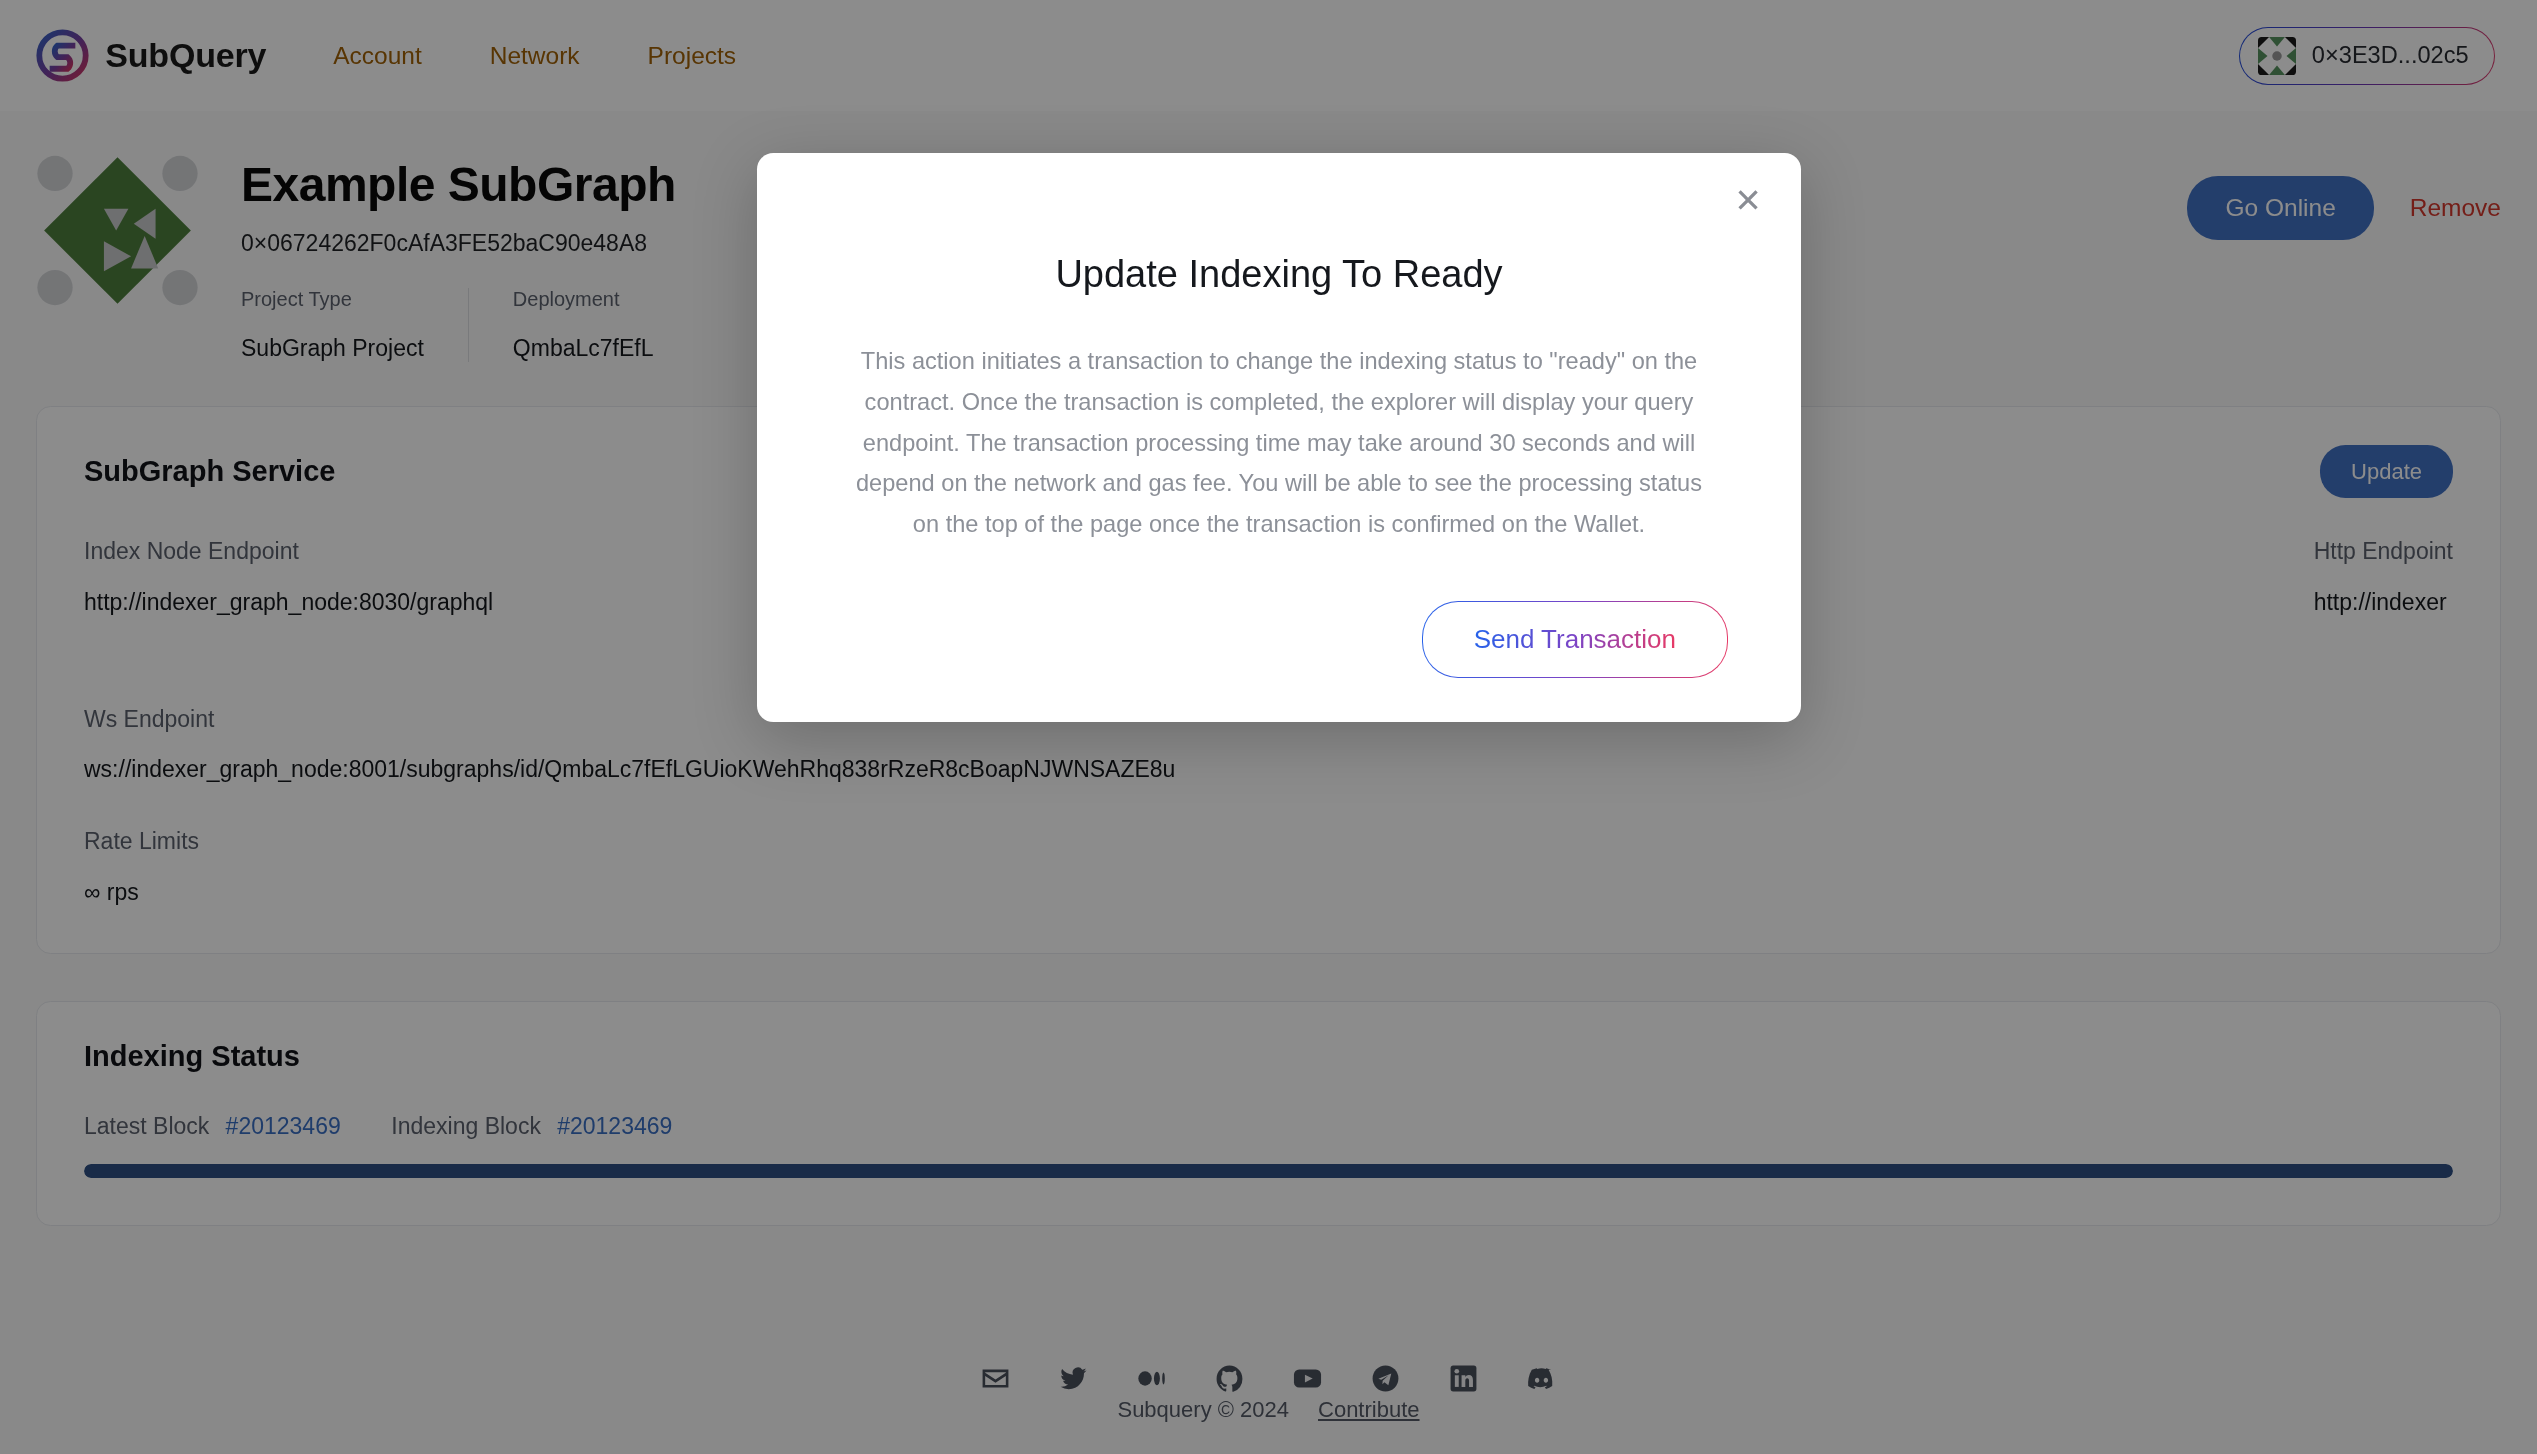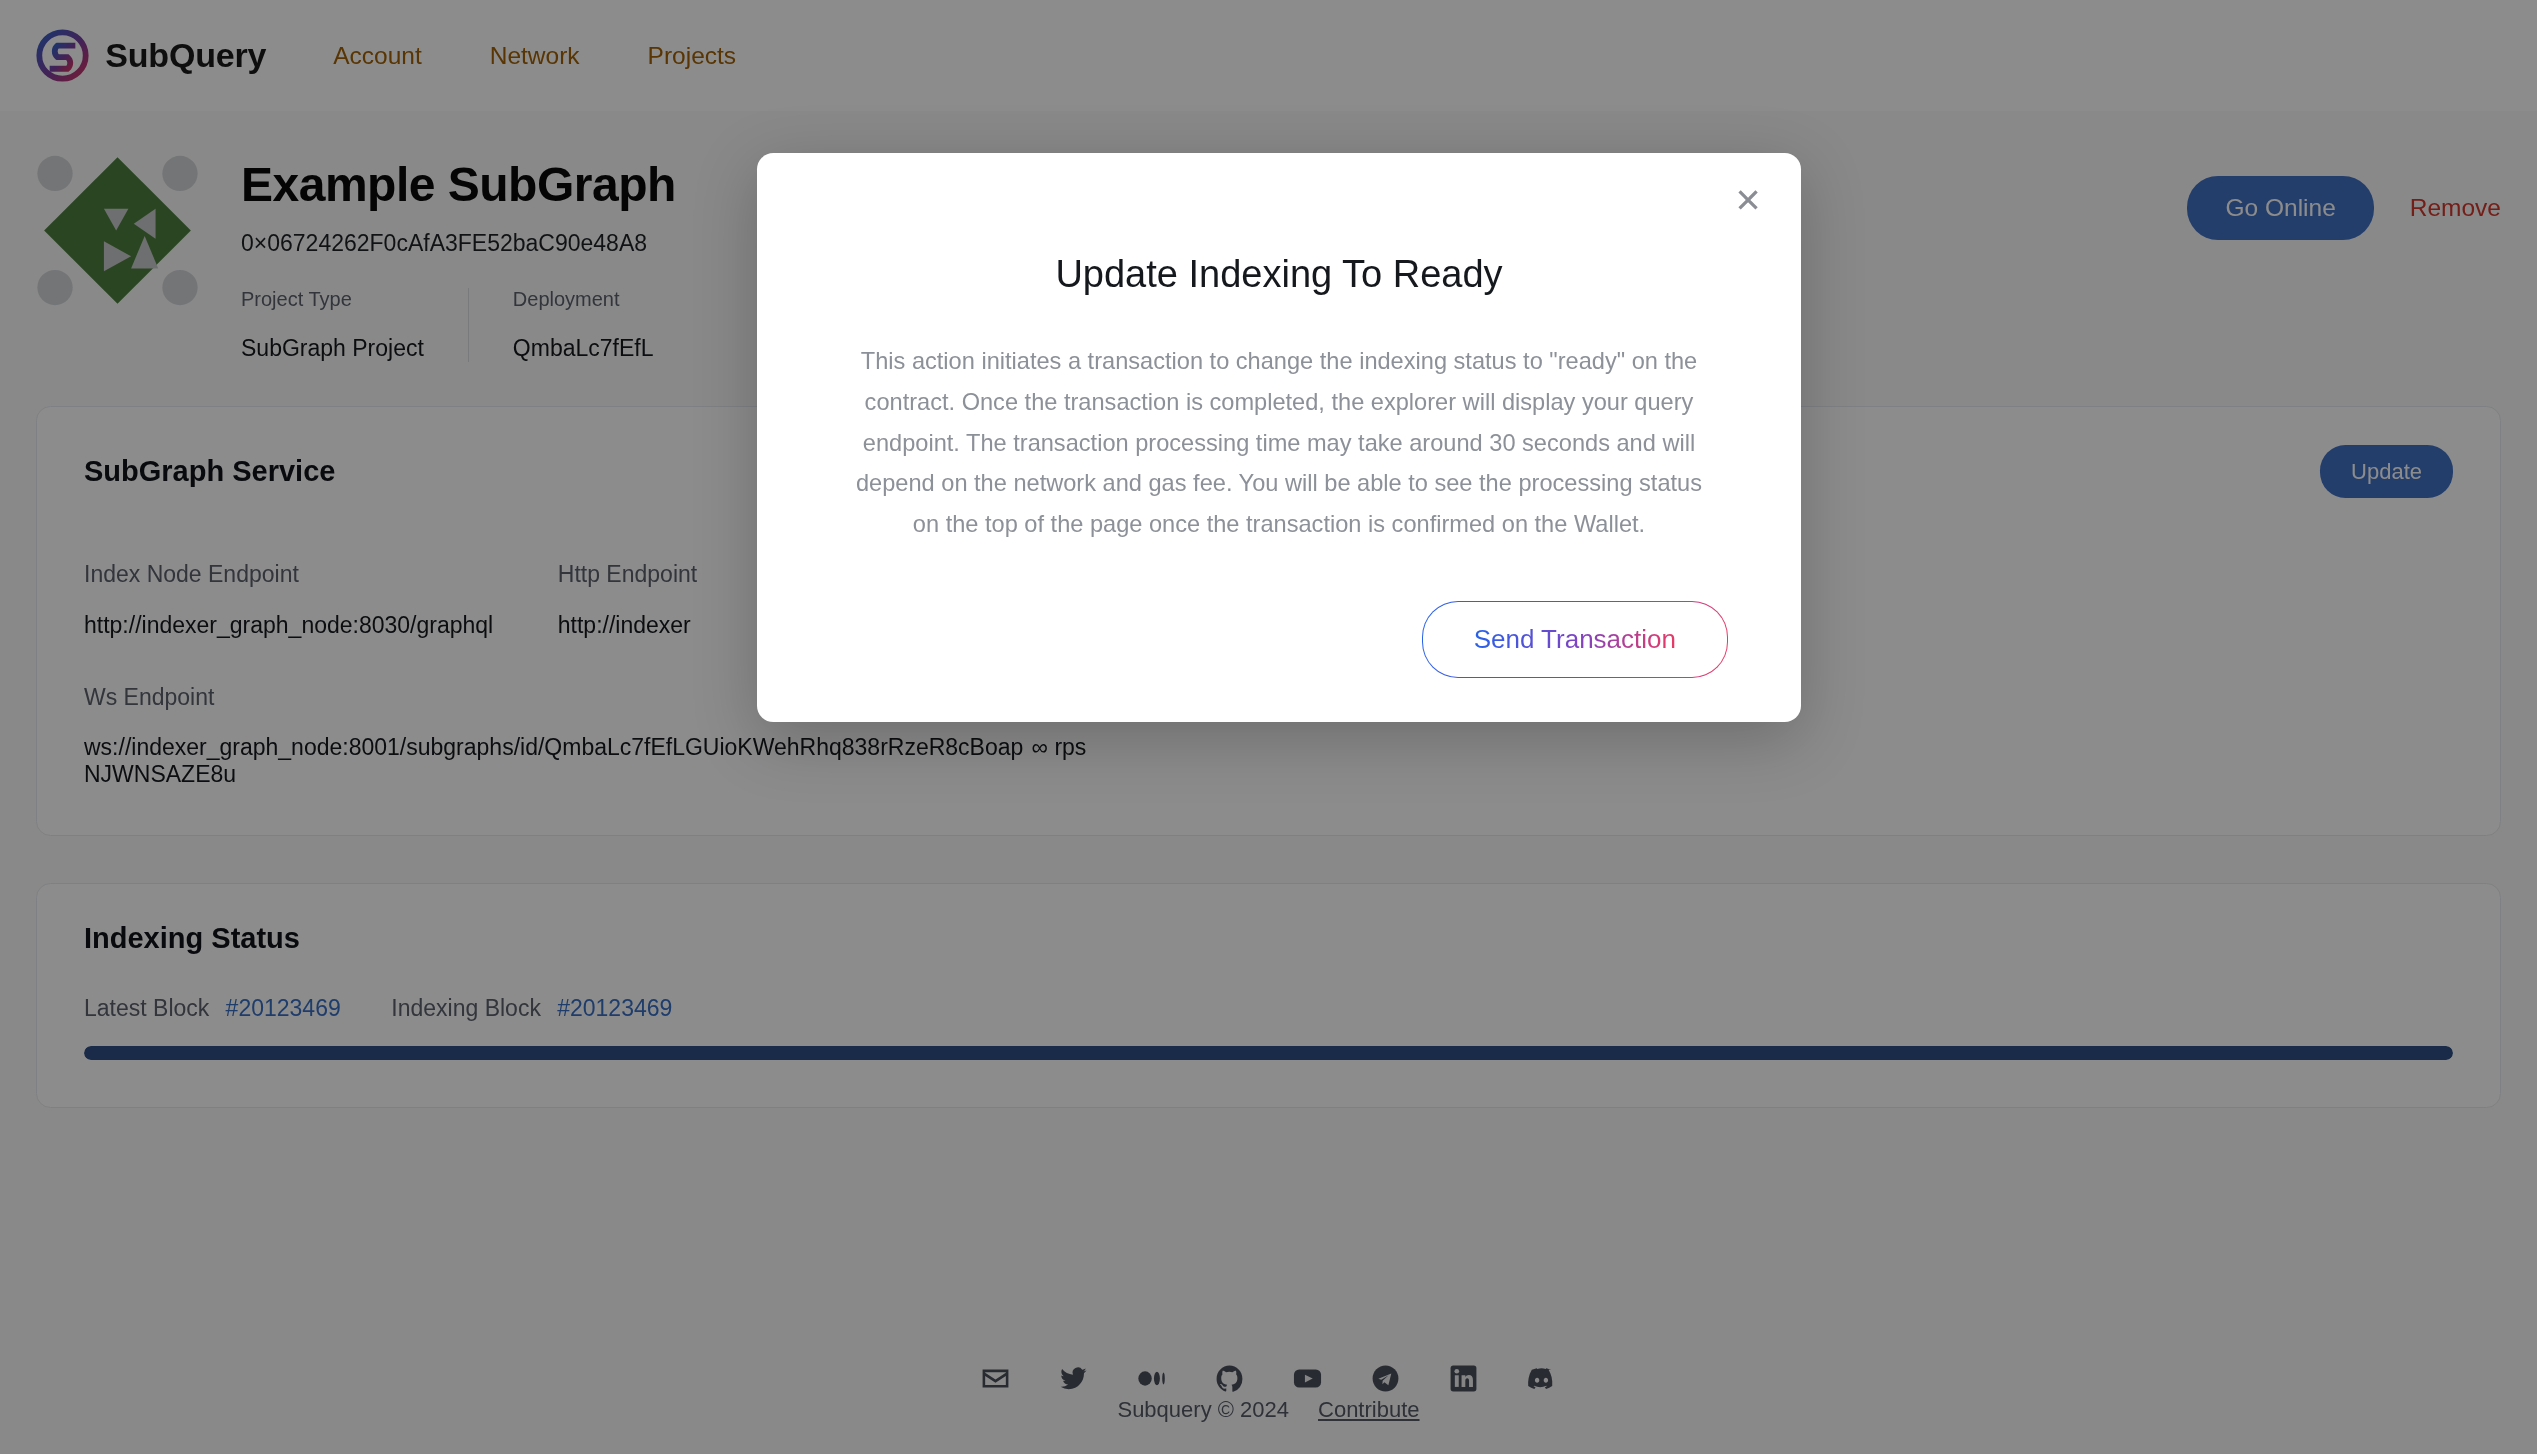--- a/index.html
+++ b/index.html
@@ -154,23 +154,23 @@
     color: #ffffff;
     border: none;
     border-radius: 25.4px;
     font-size: 22px;
     padding: 13.6px 31px;
     cursor: pointer;
     font-family: inherit;
   }
   .endpoint-grid {
     display: grid;
-    grid-template-columns: 1fr 1fr 1fr 1fr 1fr;
+    grid-template-columns: 1fr;
     row-gap: 45px;
-    margin-top: 63px;
+    margin-top: 40px;
   }
   .ep-label { font-size: 23px; color: #5c626e; }
   .ep-value { font-size: 23px; color: #15181d; margin-top: 23.6px; word-break: break-all; }
 
   .status-line {
     margin-top: 40px;
     display: flex;
     align-items: baseline;
     gap: 16.3px;
     font-size: 23px;
@@ -301,20 +301,37 @@
       </span>
       <span class="brand-name">SubQuery</span>
     </div>
 
     <div class="nav">
       <span class="nav-item">Account</span>
       <span class="nav-item">Network</span>
       <span class="nav-item">Projects</span>
     </div>
 
+    <div class="wallet-pill">
+      <span>
+        <svg class="identicon" viewBox="0 0 24 24">
+          <rect width="24" height="24" fill="#9aa09a" opacity="0"></rect>
+          <polygon points="0,0 7,0 0,7" fill="#1a1a1a"></polygon>
+          <polygon points="24,0 17,0 24,7" fill="#1a1a1a"></polygon>
+          <polygon points="0,24 7,24 0,17" fill="#1a1a1a"></polygon>
+          <polygon points="24,24 17,24 24,17" fill="#1a1a1a"></polygon>
+          <polygon points="7,0 17,0 12,6" fill="#56935f"></polygon>
+          <polygon points="0,7 0,17 6,12" fill="#56935f"></polygon>
+          <polygon points="24,7 24,17 18,12" fill="#56935f"></polygon>
+          <polygon points="7,24 17,24 12,18" fill="#56935f"></polygon>
+          <circle cx="12" cy="12" r="3" fill="#9a9a9a"></circle>
+        </svg>
+      </span>
+      <span class="wallet-addr">0×3E3D...02c5</span>
+    </div>
   </div>
 
   <div class="main">
 
     <div class="project-head">
       <span>
         <svg class="project-avatar" viewBox="0 0 120 120">
           <circle cx="14" cy="18" r="13" fill="#d3d5d8"></circle>
           <circle cx="106" cy="18" r="13" fill="#d3d5d8"></circle>
           <circle cx="14" cy="102" r="13" fill="#d3d5d8"></circle>

